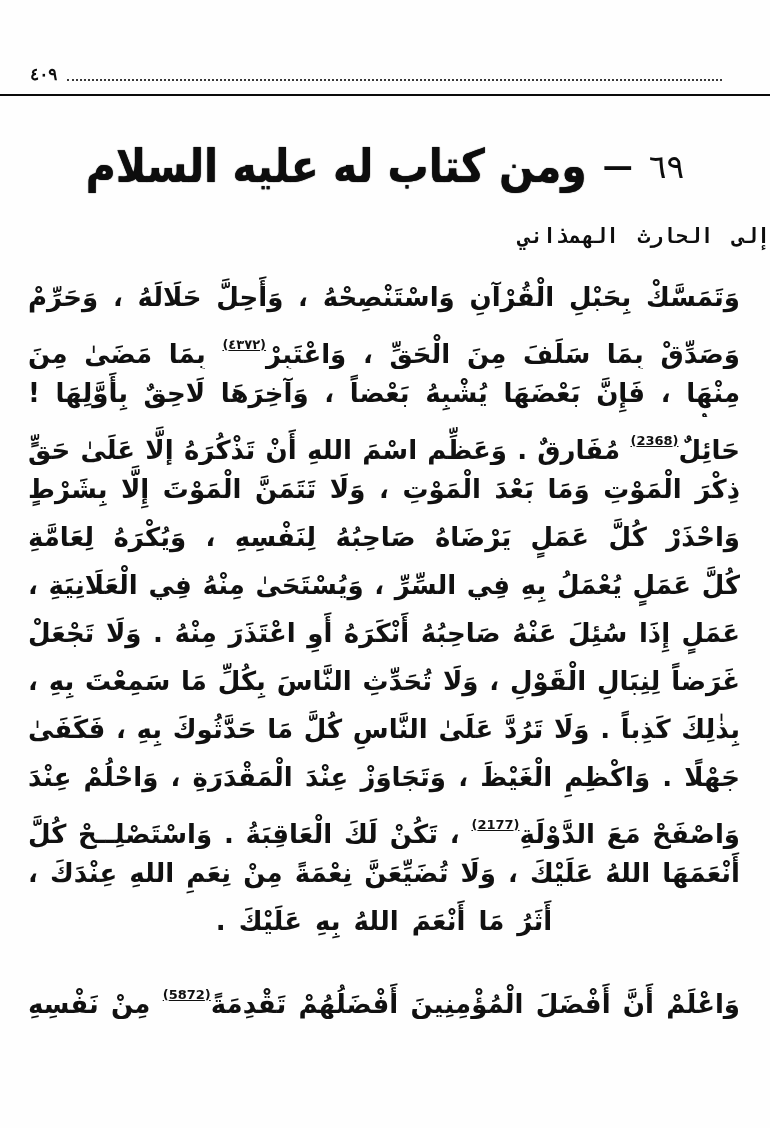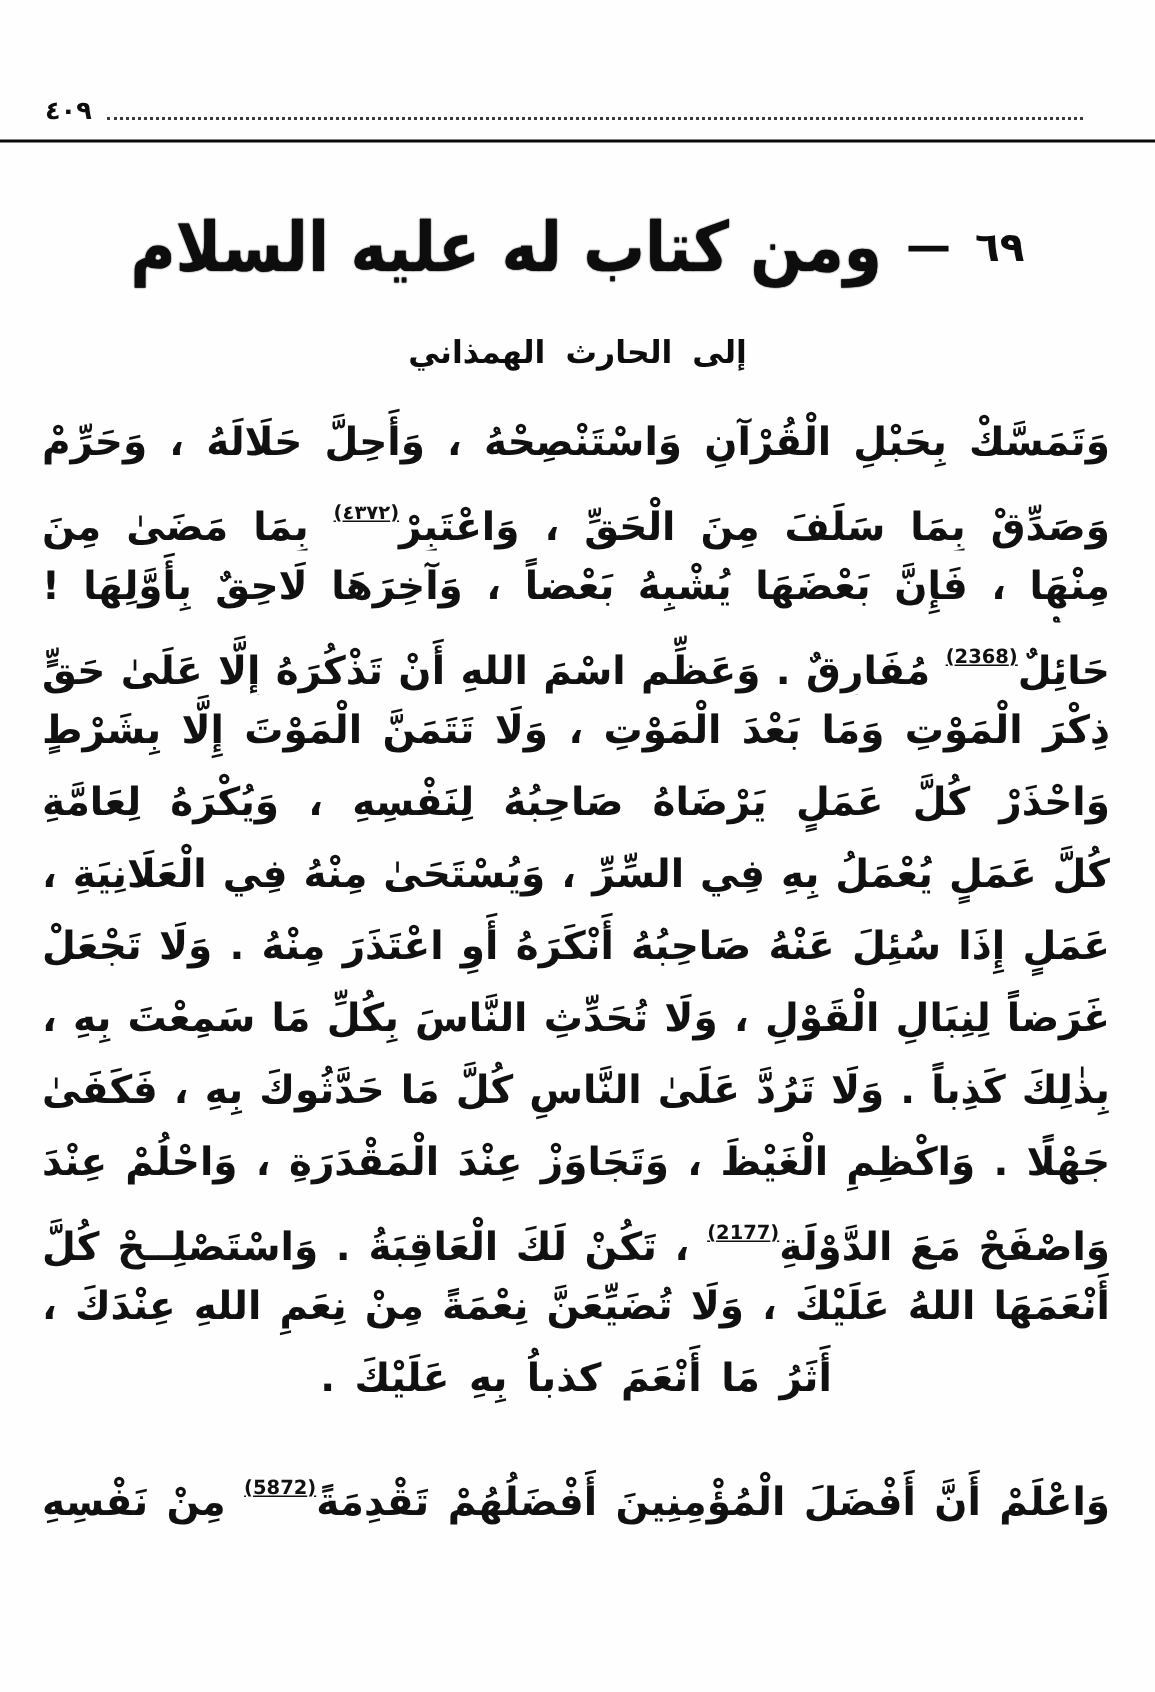--- a/index.html
+++ b/index.html
@@ -29,61 +29,63 @@
     flex: 1;
     border-bottom: 2px dotted #3a3a3a;
     margin: 0 10px 4px 10px;
     height: 10px;
     min-width: 40px;
   }
   .page-number {
     font-size: 17px;
     font-weight: bold;
     letter-spacing: 2px;
+    font-family: Liberation Serif, serif;
   }
   .rule {
     border-top: 2px solid #0a0a0a;
     width: 100%;
     margin-top: 9px;
   }
 
   
   .heading {
     margin-top: 46px;
     display: flex;
     direction: rtl;
     justify-content: center;
     align-items: center;
     gap: 16px;
   }
   .heading-number {
-    font-size: 27px;
-    font-weight: bold;
+    font-size: 33px;
+    font-weight: normal;
     letter-spacing: 2px;
   }
   .heading-dash {
     font-size: 30px;
     font-weight: bold;
     line-height: 1;
   }
   .kufic {
     font-size: 41px;
     font-weight: bold;
     letter-spacing: -2px;
     transform: scaleY(1.12);
     transform-origin: center;
     text-shadow: 0 0 1px #000;
     white-space: nowrap;
   }
   .addressee {
     margin-top: 34px;
-    text-align: center;
+    text-align: right;
     font-size: 21px;
     font-weight: bold;
     word-spacing: 6px;
+    font-family: Liberation Mono, monospace;
   }
 
   
   .body-text {
     margin: 24px 30px 0 28px;
     font-size: 26px;
     font-weight: bold;
     color: #111;
   }
   .para { direction: rtl; }
@@ -135,18 +137,18 @@
       <div class="line line-justify"><span>حَائِلٌ</span><span class="fnref">(2368)</span><span> مُفَارِقٌ . وَعَظِّمِ اسْمَ اللهِ أَنْ تَذْكُرَهُ إِلَّا عَلَىٰ حَقٍّ ، وَأَكْثِرْ</span></div>
       <div class="line line-justify"><span>ذِكْرَ الْمَوْتِ وَمَا بَعْدَ الْمَوْتِ ، وَلَا تَتَمَنَّ الْمَوْتَ إِلَّا بِشَرْطٍ وَثِيقٍ</span></div>
       <div class="line line-justify"><span>وَاحْذَرْ كُلَّ عَمَلٍ يَرْضَاهُ صَاحِبُهُ لِنَفْسِهِ ، وَيُكْرَهُ لِعَامَّةِ الْمُسْلِمِينَ. وَاحْذَرْ</span></div>
       <div class="line line-justify"><span>كُلَّ عَمَلٍ يُعْمَلُ بِهِ فِي السِّرِّ ، وَيُسْتَحَىٰ مِنْهُ فِي الْعَلَانِيَةِ ، وَاحْذَرْ كُلَّ</span></div>
       <div class="line line-justify"><span>عَمَلٍ إِذَا سُئِلَ عَنْهُ صَاحِبُهُ أَنْكَرَهُ أَوِ اعْتَذَرَ مِنْهُ . وَلَا تَجْعَلْ عِرْضَكَ</span></div>
       <div class="line line-justify"><span>غَرَضاً لِنِبَالِ الْقَوْلِ ، وَلَا تُحَدِّثِ النَّاسَ بِكُلِّ مَا سَمِعْتَ بِهِ ، فَكَفَىٰ</span></div>
       <div class="line line-justify"><span>بِذٰلِكَ كَذِباً . وَلَا تَرُدَّ عَلَىٰ النَّاسِ كُلَّ مَا حَدَّثُوكَ بِهِ ، فَكَفَىٰ بِذٰلِكَ</span></div>
       <div class="line line-justify"><span>جَهْلًا . وَاكْظِمِ الْغَيْظَ ، وَتَجَاوَزْ عِنْدَ الْمَقْدَرَةِ ، وَاحْلُمْ عِنْدَ الْغَضَبِ ،</span></div>
       <div class="line line-justify"><span>وَاصْفَحْ مَعَ الدَّوْلَةِ</span><span class="fnref">(2177)</span><span> ، تَكُنْ لَكَ الْعَاقِبَةُ . وَاسْتَصْلِــحْ كُلَّ نِعْمَةٍ</span></div>
       <div class="line line-justify"><span>أَنْعَمَهَا اللهُ عَلَيْكَ ، وَلَا تُضَيِّعَنَّ نِعْمَةً مِنْ نِعَمِ اللهِ عِنْدَكَ ، وَلْيُرَ عَلَيْكَ</span></div>
-      <div class="line line-center"><span>أَثَرُ مَا أَنْعَمَ كذباُ بِهِ عَلَيْكَ .</span></div>
+      <div class="line line-center"><span>أَثَرُ مَا أَنْعَمَ اللهُ بِهِ عَلَيْكَ .</span></div>
     </div>
     <div class="para para-gap">
       <div class="line line-justify"><span>وَاعْلَمْ أَنَّ أَفْضَلَ الْمُؤْمِنِينَ أَفْضَلُهُمْ تَقْدِمَةً</span><span class="fnref">(5872)</span><span> مِنْ نَفْسِهِ وَأَهْلِهِ</span></div>
     </div>
   </div>
 
 </body></html>

